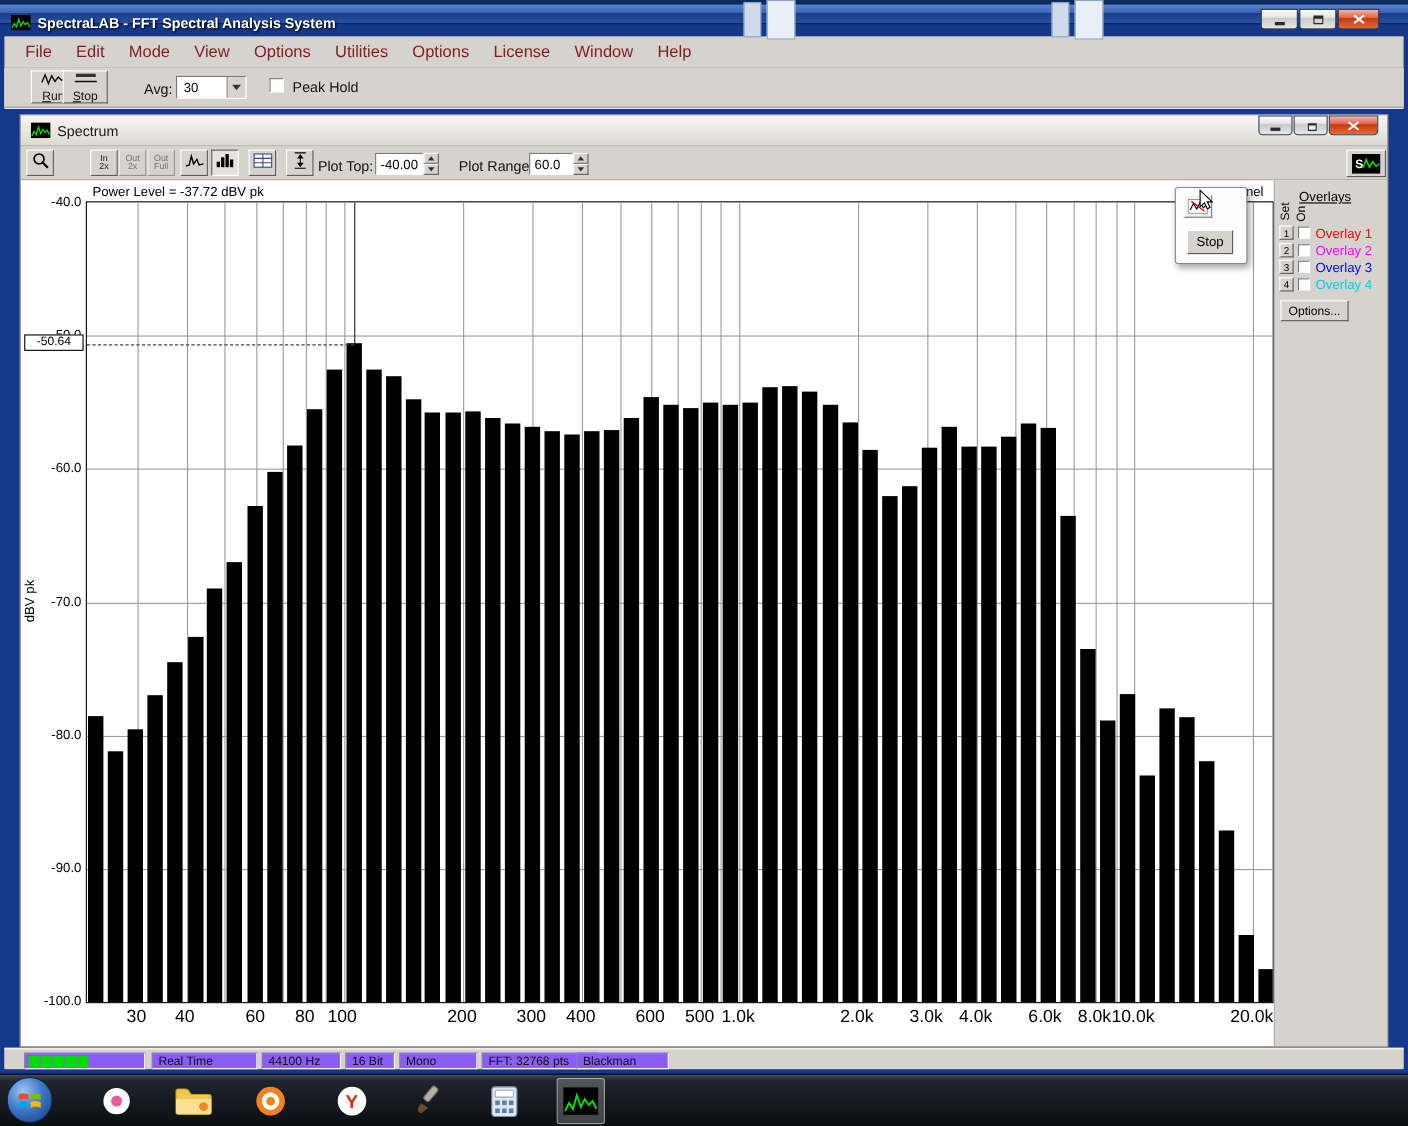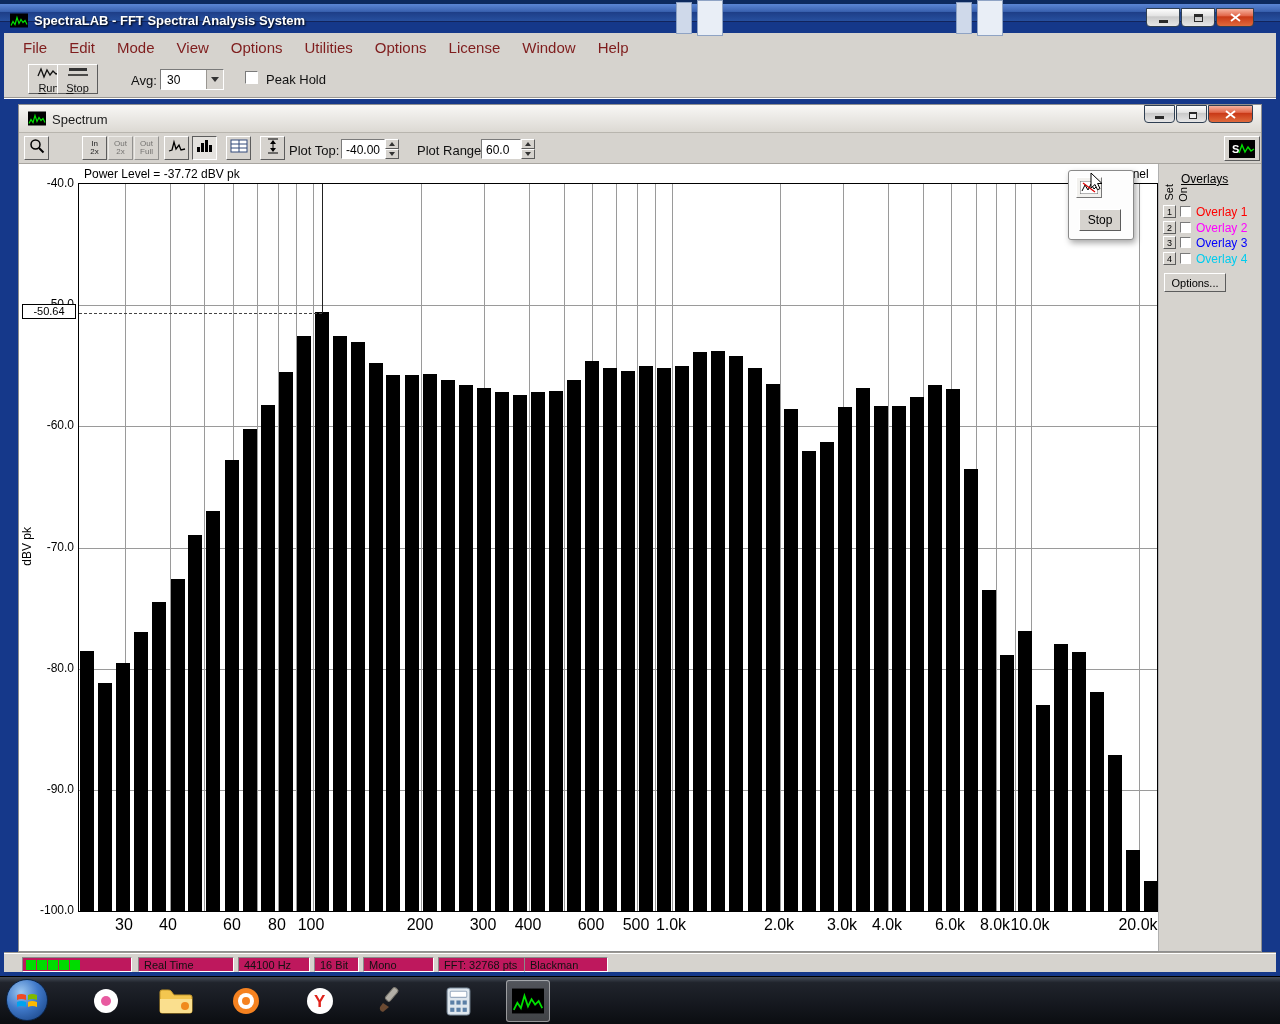--- a/index.html
+++ b/index.html
@@ -129,21 +129,21 @@
     box-shadow:2px 3px 6px rgba(0,0,0,.35); z-index:50; }
   .fp-icon-btn { position:absolute; left:7px; top:6px; width:26px; height:21px; background:#f2f1ee;
     border:1px solid; border-color:#fff #777 #777 #fff; display:flex; align-items:center; justify-content:center; }
   .fp-stop { position:absolute; left:10px; top:38px; width:42px; height:22px; background:#d6d3ce;
     border:1px solid; border-color:#fff #5c5c5c #5c5c5c #fff; font-size:12px; color:#000;
     font-family:"Liberation Sans",sans-serif; }
   .cursor { position:absolute; left:1090px; top:172px; z-index:60; }
   
   .statusbar { position:absolute; left:4px; top:953px; width:1272px; height:19px;
     background:#d6d3ce; border-top:1px solid #fff; box-shadow:0 -1px 0 #9a9792; }
-  .sb-cell { position:absolute; top:3px; height:15px; background:#be185d;
+  .sb-cell { position:absolute; top:3px; height:15px; background:#8b5cf6;
     border:1px solid; border-color:#8a8a8a #fff #fff #8a8a8a; font-size:11px; color:#111;
     padding:1px 0 0 5px; }
   .meter-block { position:absolute; top:2px; width:10px; height:10px; background:#00dc00; }
   
   .taskbar { position:absolute; left:0; top:976px; width:1280px; height:48px;
     background:linear-gradient(180deg,#454c58 0%,#20242c 12%,#171a21 50%,#0b0d11 100%);
     border-top:1px solid #000; z-index:40; }
   .start-orb { position:absolute; left:6px; top:2px; width:42px; height:42px; border-radius:50%;
     background:radial-gradient(circle at 35% 30%, #9cc7f0 0%, #3f78c8 45%, #123a78 100%);
     border:1px solid #0a2448; display:flex; align-items:center; justify-content:center; }

